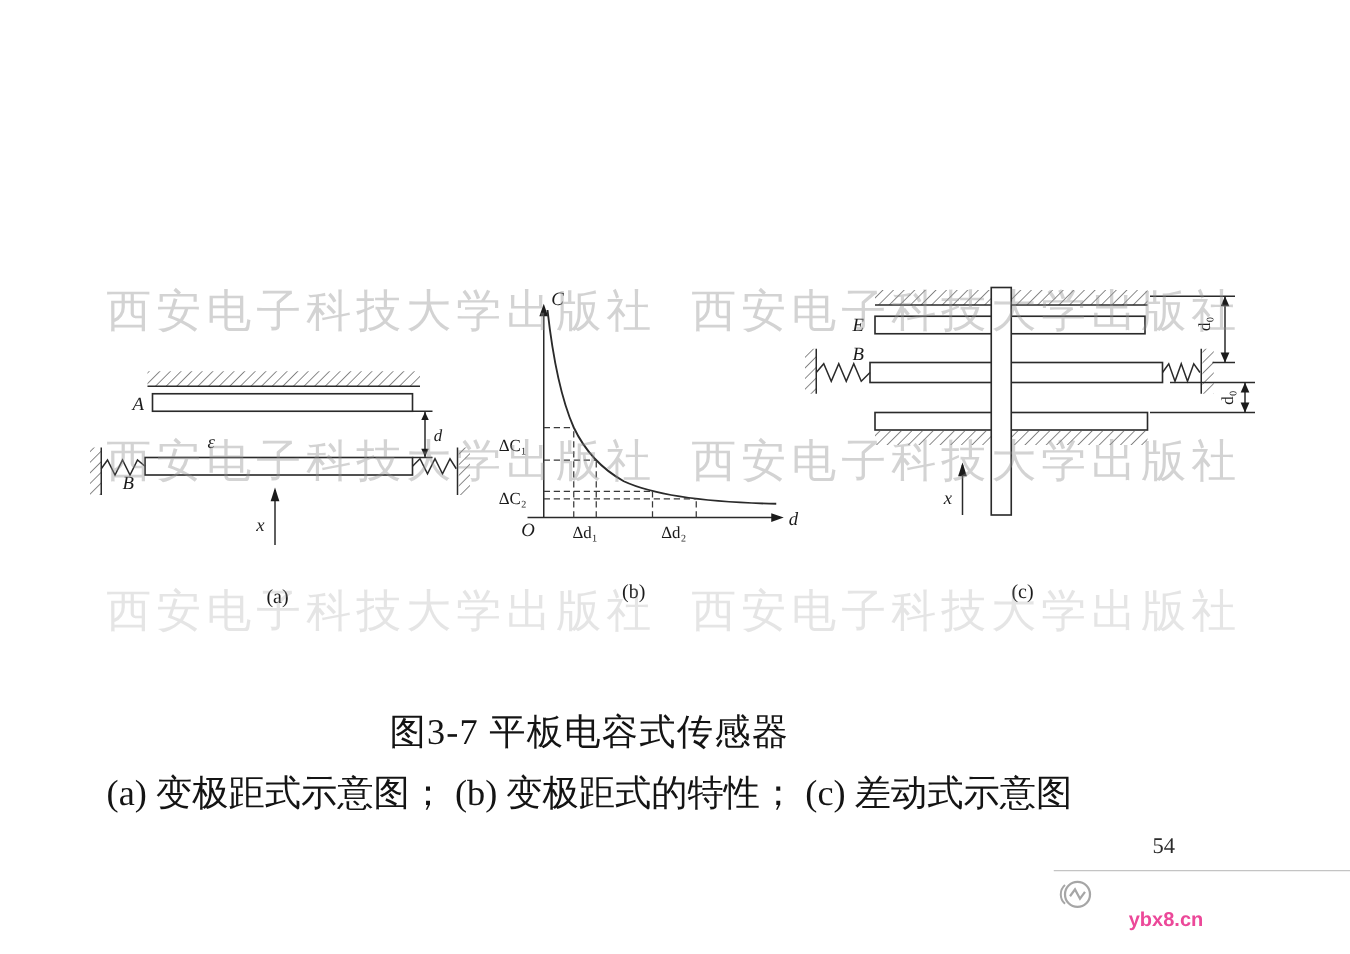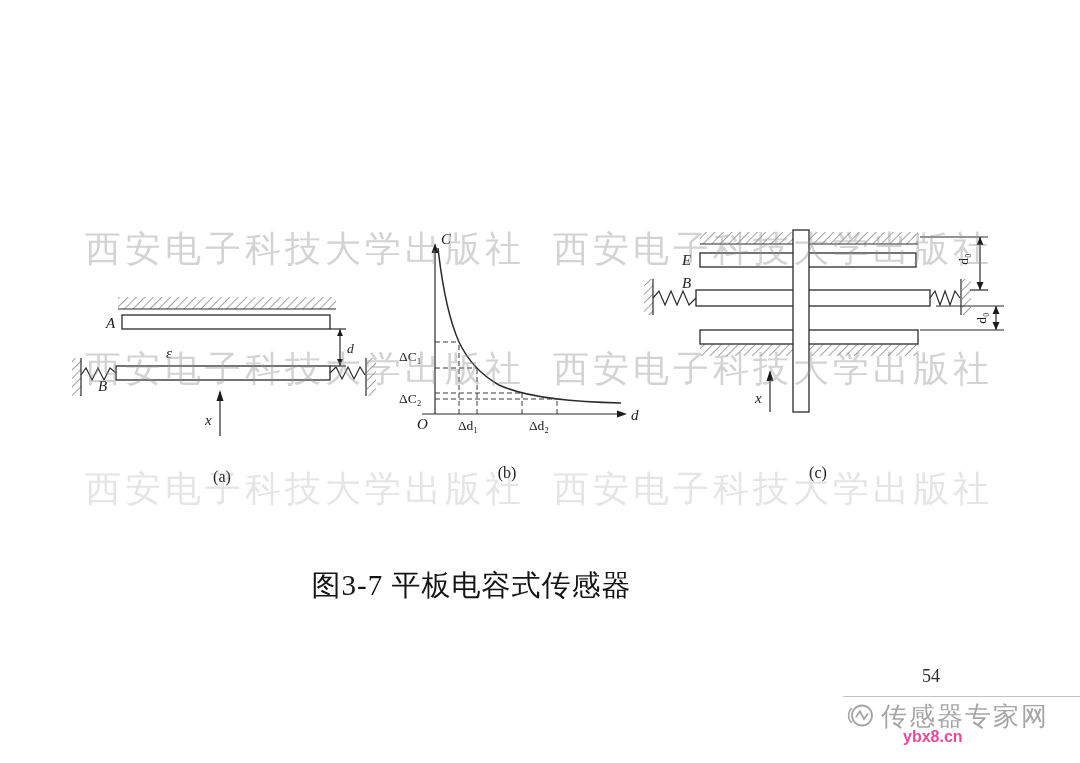--- a/index.html
+++ b/index.html
@@ -164,26 +164,26 @@
 
     <line class="ln" x1="130" y1="199" x2="130" y2="159"></line>
     <polygon class="arrow" points="126.5,168 133.5,168 130,157"></polygon>
     <text class="sym" x="115" y="190">x</text>
 
     <text class="tag" x="178" y="265" text-anchor="middle">(c)</text>
   </svg>
 
   <div class="caption">
     <div class="caption-title">图3-7  平板电容式传感器</div>
+    <div class="caption-sub">(a) 变极距式示意图；  (b) 变极距式的特性；  (c) 差动式示意图</div>
   </div>
 
   <div class="page-number">54</div>
 
   <div class="footer-line"></div>
   <svg class="footer-logo" width="32" height="30" viewBox="0 0 32 30">
     <path d="M7,7 A10,10 0 0,0 7,22" fill="none" stroke="#a6a6a6" stroke-width="1.6"></path>
     <circle cx="17" cy="14.5" r="10" fill="none" stroke="#a6a6a6" stroke-width="1.8"></circle>
     <polyline points="11,16 15,10.5 19,18 23,12.5" fill="none" stroke="#a6a6a6" stroke-width="1.8"></polyline>
   </svg>
-  <div class="footer-name">传感器专家网</div>
   <div class="footer-url">ybx8.cn</div>
 
 </div>
 
 </body></html>

